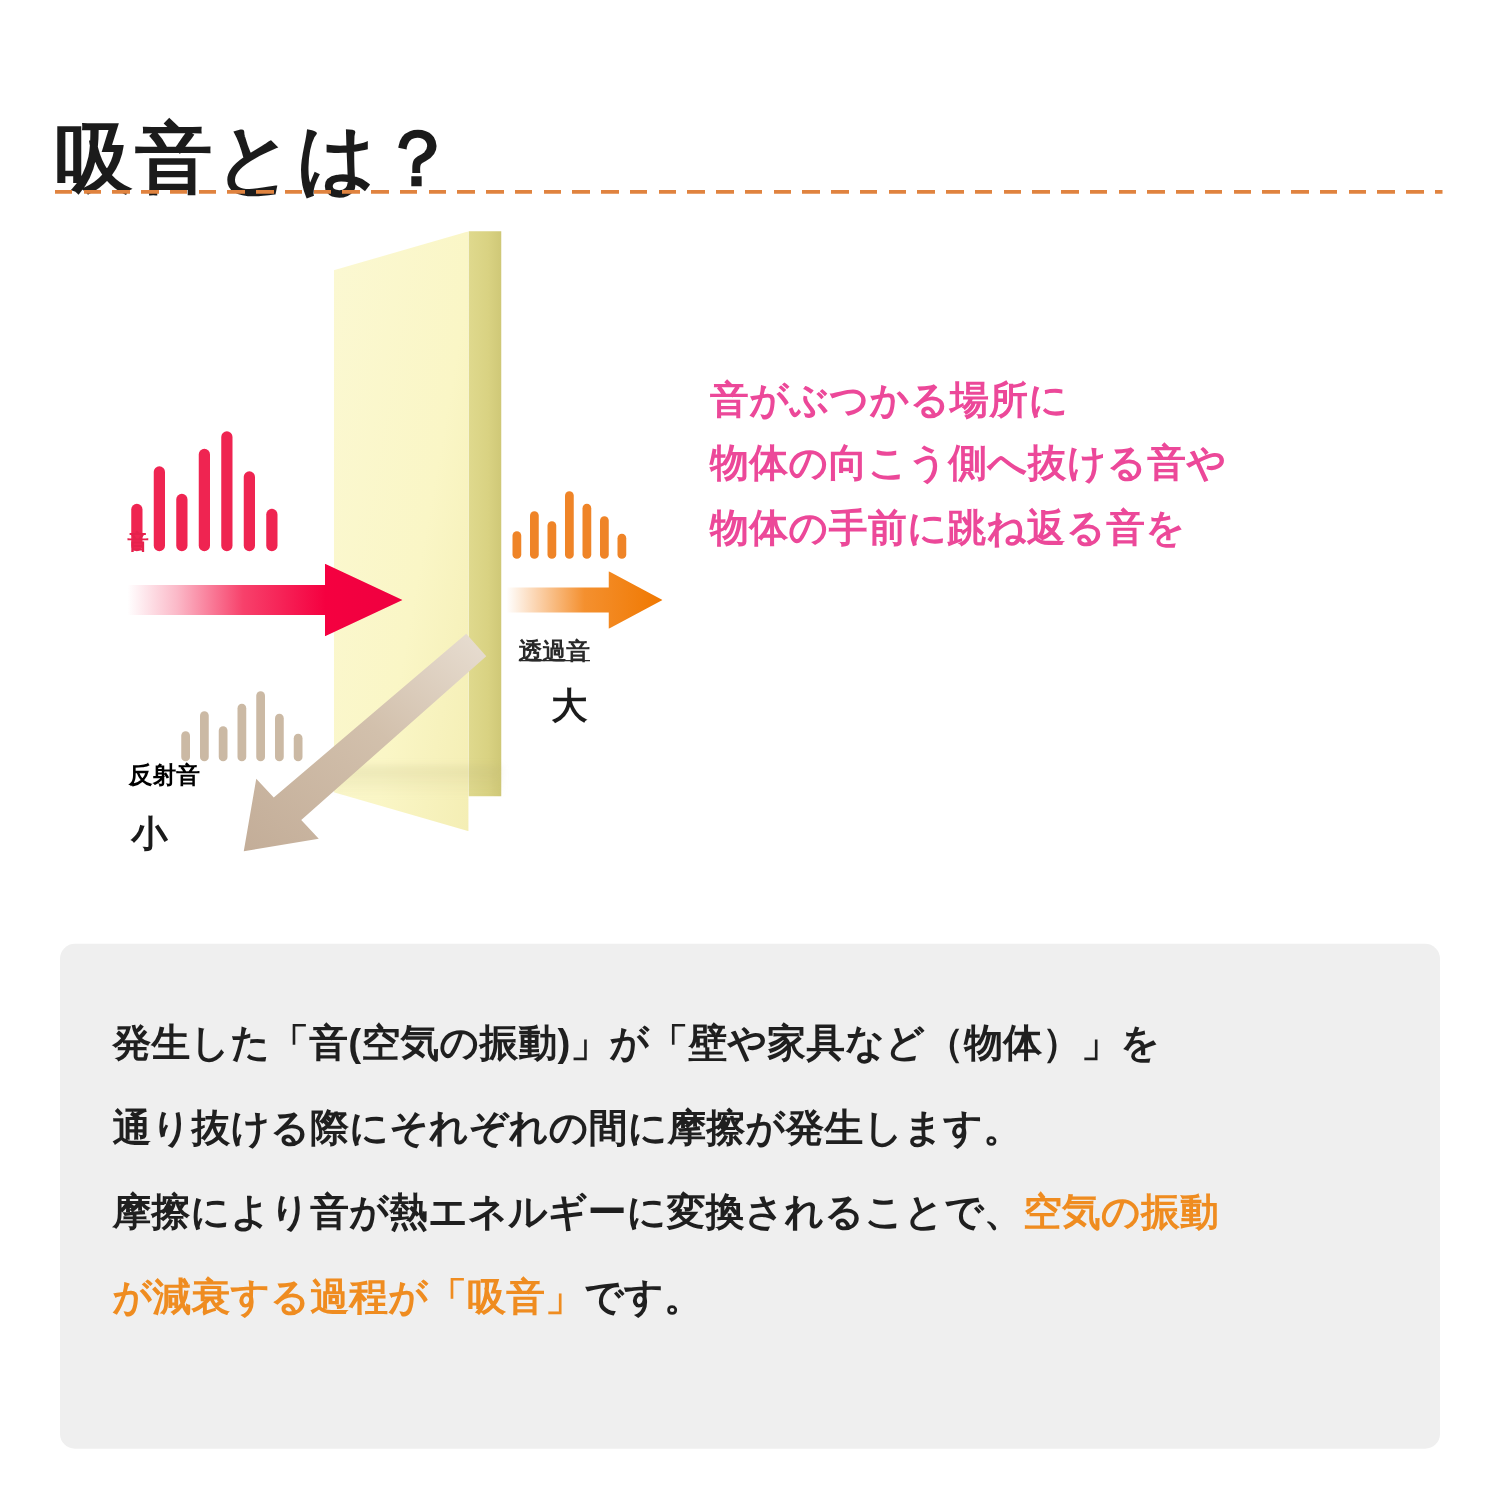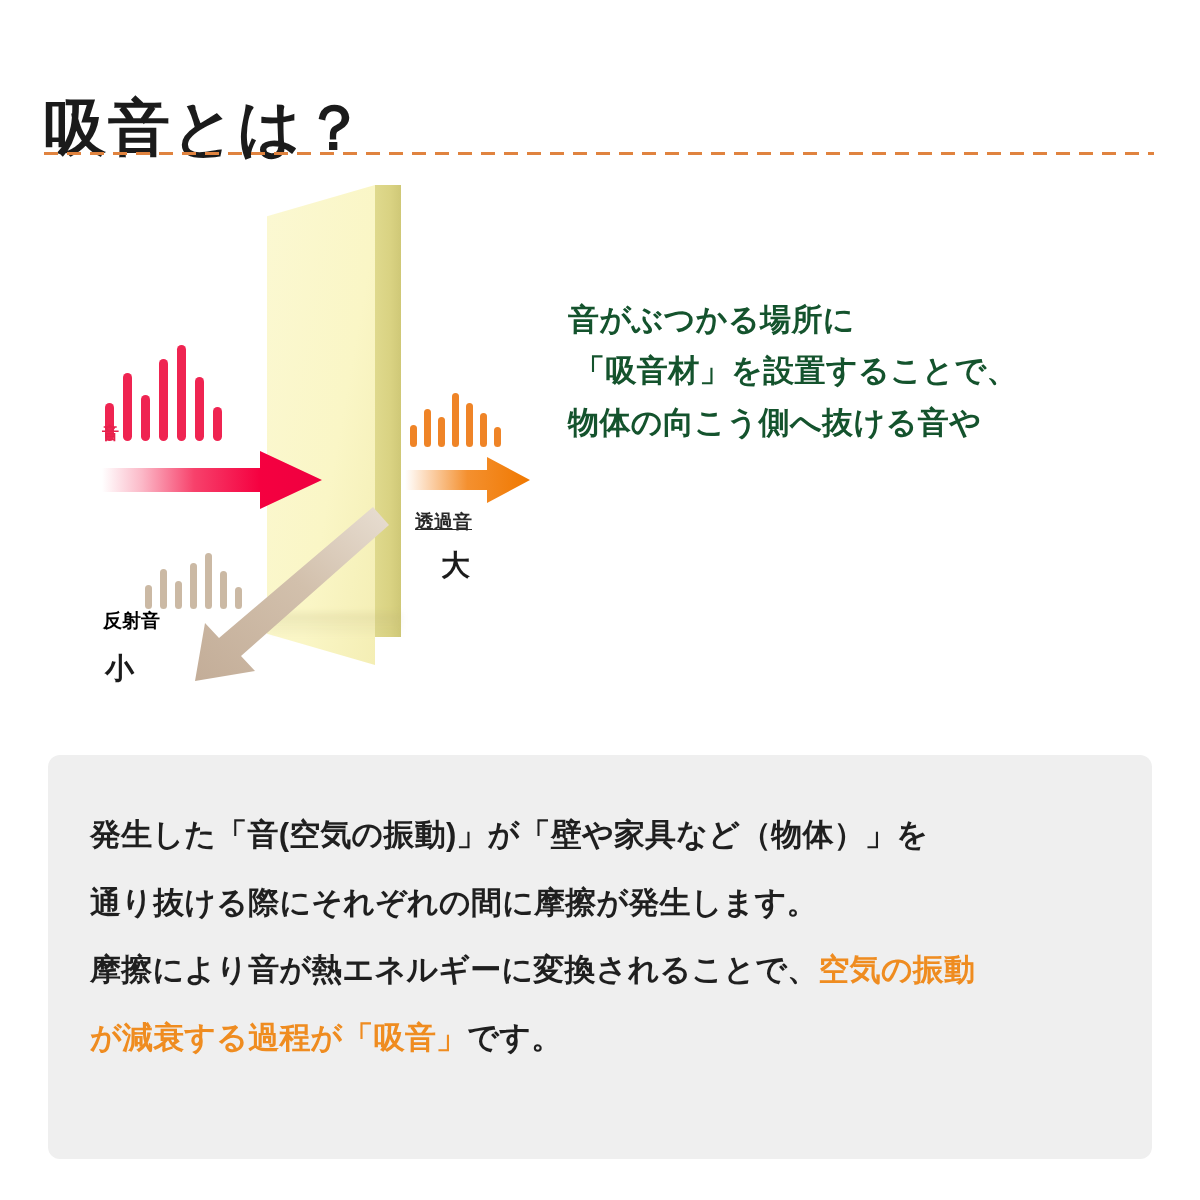--- a/index.html
+++ b/index.html
@@ -130,21 +130,21 @@
 
   
   .lead {
     position: absolute;
     left: 568px;
     top: 294px;
     width: 600px;
     font-size: 31px;
     font-weight: 700;
     line-height: 1.66;
-    color: #14532d;
+    color: #ec4899;
     letter-spacing: 0.4px;
   }
   .lead div { white-space: nowrap; }
   .lead .indent { padding-left: 6px; }
 
   
   .notebox {
     position: absolute;
     left: 48px;
     top: 755px;
@@ -250,22 +250,22 @@
       </defs>
       <path d="M198,2 L214,20 L66,151 L80,166 L20,176 L30,118 L44,133 Z" fill="url(#gradTan)"></path>
     </svg>
 
     <div class="lbl lbl-hs1">反射音</div>
     <div class="lbl lbl-hs2">小</div>
   </div>
 
   <div class="lead">
     <div>音がぶつかる場所に</div>
-    <div class="indent">「吸音材」を設置することで、</div>
     <div>物体の向こう側へ抜ける音や</div>
+    <div>物体の手前に跳ね返る音を</div>
   </div>
 
   <div class="notebox">
     <div class="notebox-inner">
       <div>発生した「音(空気の振動)」が「壁や家具など（物体）」を</div>
       <div>通り抜ける際にそれぞれの間に摩擦が発生します。</div>
       <div>
         <span>摩擦により音が熱エネルギーに変換されることで、</span><span class="hl">空気の振動</span>
       </div>
       <div>

